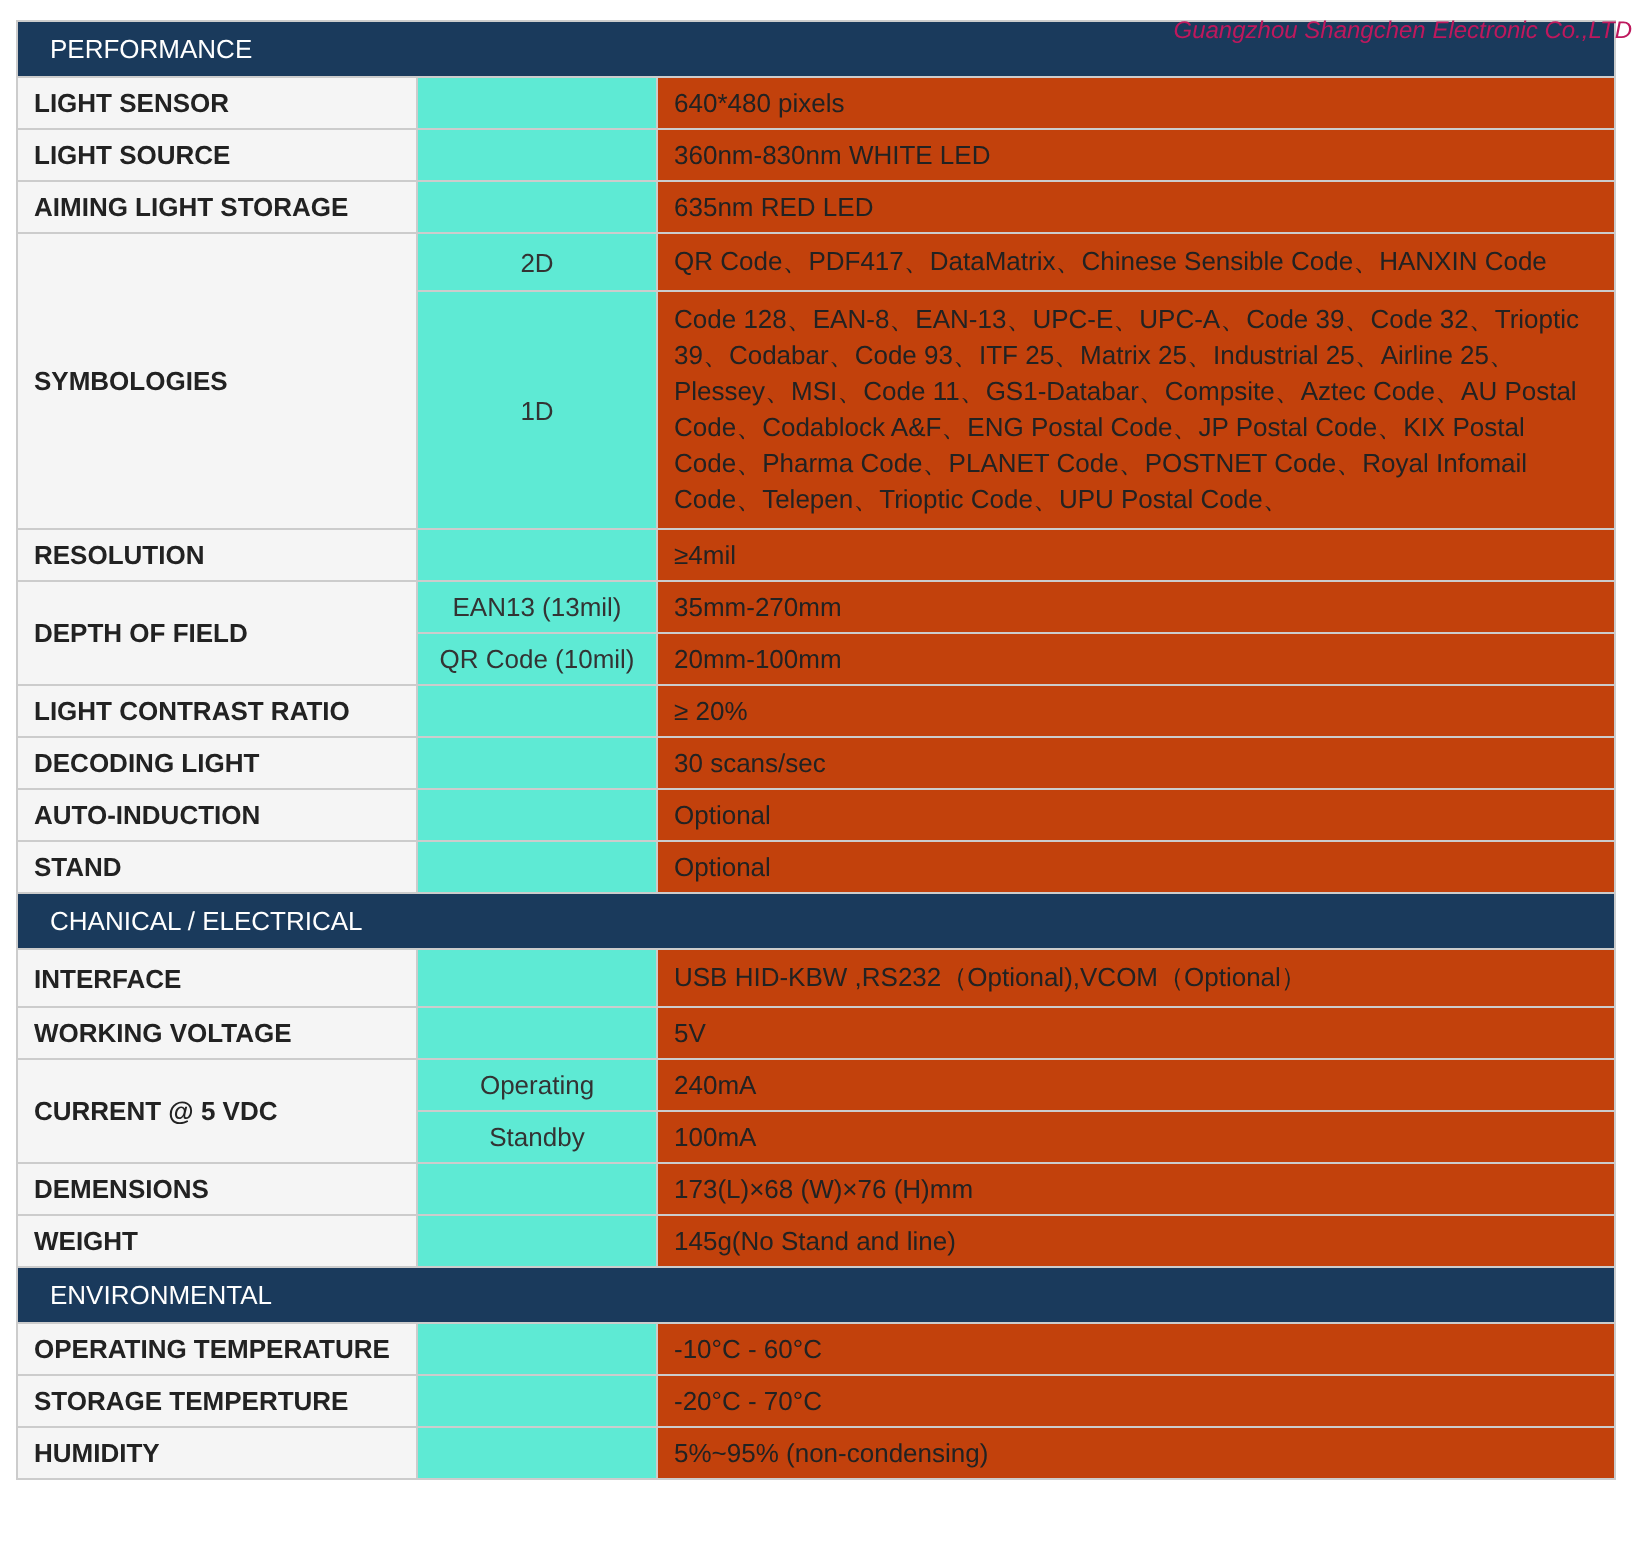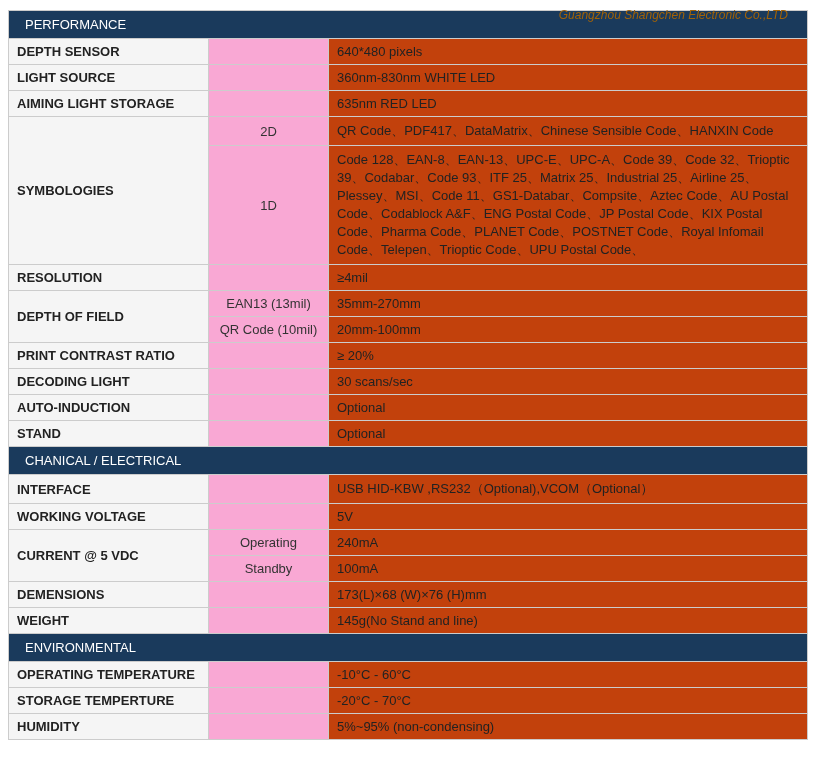--- a/index.html
+++ b/index.html
@@ -11,23 +11,23 @@
     }
     .page {
       width: 816px;
       min-height: 777px;
       padding: 10px 8px;
       position: relative;
     }
     .watermark {
       position: absolute;
       top: 8px;
-      right: 28px;
+      right: 0;
       font-size: 12px;
-      color: #a16207;
+      color: #be185d;
       font-style: italic;
     }
     table {
       width: 100%;
       border-collapse: collapse;
     }
     td, th {
       border: 1px solid #ccc;
       padding: 5px 8px;
       vertical-align: middle;
@@ -40,41 +40,41 @@
       padding: 6px 16px;
     }
     .row-label {
       font-weight: bold;
       background: #f5f5f5;
       width: 200px;
       vertical-align: middle;
     }
     .sub-label {
       font-weight: normal;
-      background: #f9a8d4;
+      background: #5eead4;
       text-align: center;
       width: 120px;
       color: #333;
     }
     .value-cell {
       background: #c2410c;
     }
   </style>
 </head>
 <body>
 
 <div class="page">
   <span class="watermark">Guangzhou Shangchen Electronic Co.,LTD</span>
   <table>
     <tbody id="table-body">
         <tr class="section-header">
           <td colspan="3">PERFORMANCE</td>
         </tr>
         <tr>
-          <td class="row-label">DEPTH SENSOR</td>
+          <td class="row-label">LIGHT SENSOR</td>
           <td class="sub-label"></td>
           <td class="value-cell">640*480 pixels</td>
         </tr>
         <tr>
           <td class="row-label">LIGHT SOURCE</td>
           <td class="sub-label"></td>
           <td class="value-cell">360nm-830nm WHITE LED</td>
         </tr>
         <tr>
           <td class="row-label">AIMING LIGHT STORAGE</td>
@@ -98,21 +98,21 @@
         <tr>
           <td class="row-label" rowspan="2">DEPTH OF FIELD</td>
           <td class="sub-label">EAN13 (13mil)</td>
           <td class="value-cell">35mm-270mm</td>
         </tr>
         <tr>
           <td class="sub-label">QR Code (10mil)</td>
           <td class="value-cell">20mm-100mm</td>
         </tr>
         <tr>
-          <td class="row-label">PRINT CONTRAST RATIO</td>
+          <td class="row-label">LIGHT CONTRAST RATIO</td>
           <td class="sub-label"></td>
           <td class="value-cell">≥ 20%</td>
         </tr>
         <tr>
           <td class="row-label">DECODING LIGHT</td>
           <td class="sub-label"></td>
           <td class="value-cell">30 scans/sec</td>
         </tr>
         <tr>
           <td class="row-label">AUTO-INDUCTION</td>

